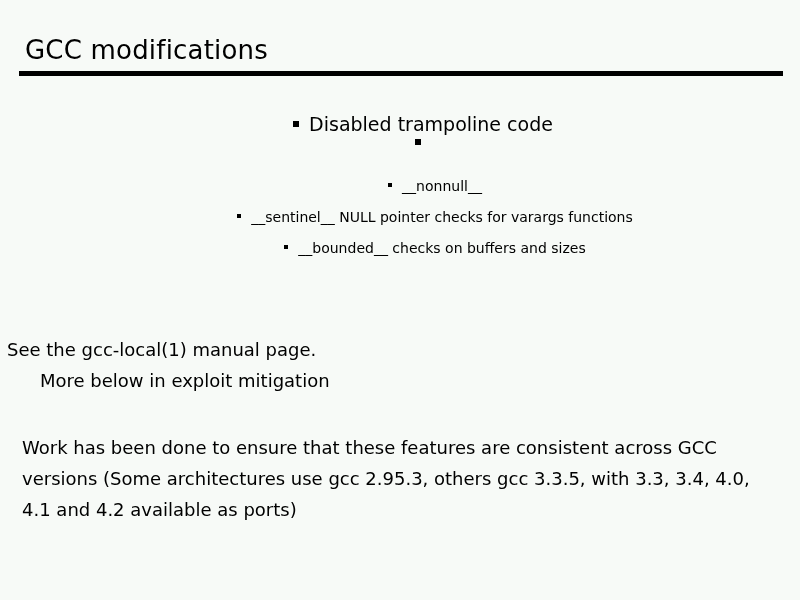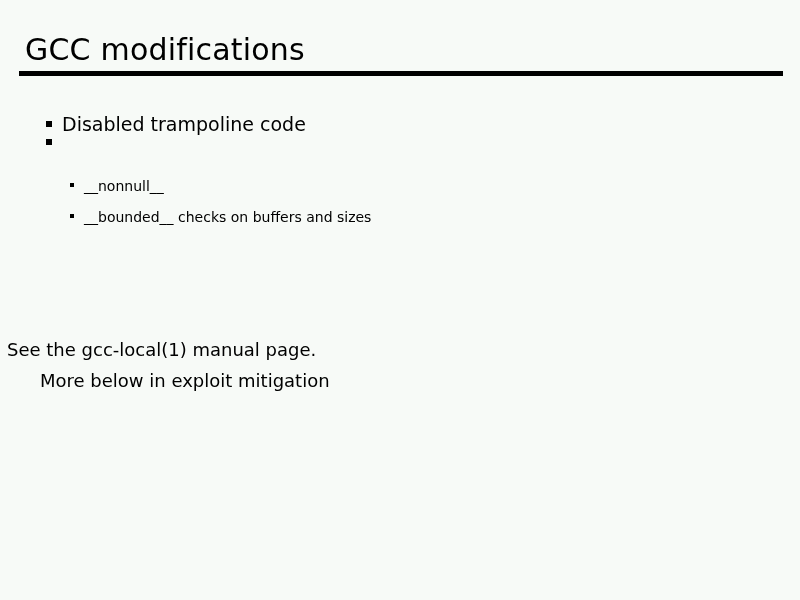--- a/index.html
+++ b/index.html
@@ -19,21 +19,21 @@
     width: 800px;
     height: 600px;
     box-sizing: border-box;
   }
 
   
   #slide-title {
     position: absolute;
     left: 25px;
     top: 34px;
-    font-size: 30px;
+    font-size: 26px;
     line-height: 32px;
     letter-spacing: 0.2px;
     white-space: nowrap;
     font-family: "DejaVu Sans", sans-serif;
     font-weight: 400;
   }
   #title-rule {
     position: absolute;
     left: 19px;
     top: 71px;
@@ -46,20 +46,21 @@
   #bullet-list {
     position: absolute;
     left: 0;
     top: 112px;
     width: 800px;
   }
   .bullet-row {
     display: flex;
     align-items: baseline;
     height: 31px;
+    justify-content: center;
   }
   .bullet-row.level-1 {
     padding-left: 46px;
   }
   .bullet-row.level-2 {
     padding-left: 70px;
   }
   .marker {
     flex: 0 0 auto;
     display: inline-block;
@@ -126,27 +127,32 @@
 
     <div class="bullet-row level-1">
       <span class="marker"></span>
     </div>
 
     <div class="bullet-row level-2">
       <span class="marker"></span>
       <span class="bullet-text">__nonnull__</span>
     </div>
 
+    <div class="bullet-row level-2">
+      <span class="marker"></span>
+      <span class="bullet-text">__sentinel__ NULL pointer checks for varargs functions</span>
+    </div>
 
     <div class="bullet-row level-2">
       <span class="marker"></span>
       <span class="bullet-text">__bounded__ checks on buffers and sizes</span>
     </div>
 
 
   </div>
 
   <div class="note-line" id="note-line-0">See the gcc-local(1) manual page.</div>
 
   <div class="note-line" id="note-line-1">More below in exploit mitigation</div>
 
+  <div id="body-paragraph">Work has been done to ensure that these features are consistent across GCC versions (Some architectures use gcc 2.95.3, others gcc 3.3.5, with 3.3, 3.4, 4.0, 4.1 and 4.2 available as ports)</div>
 
 </div>
 
 </body></html>

